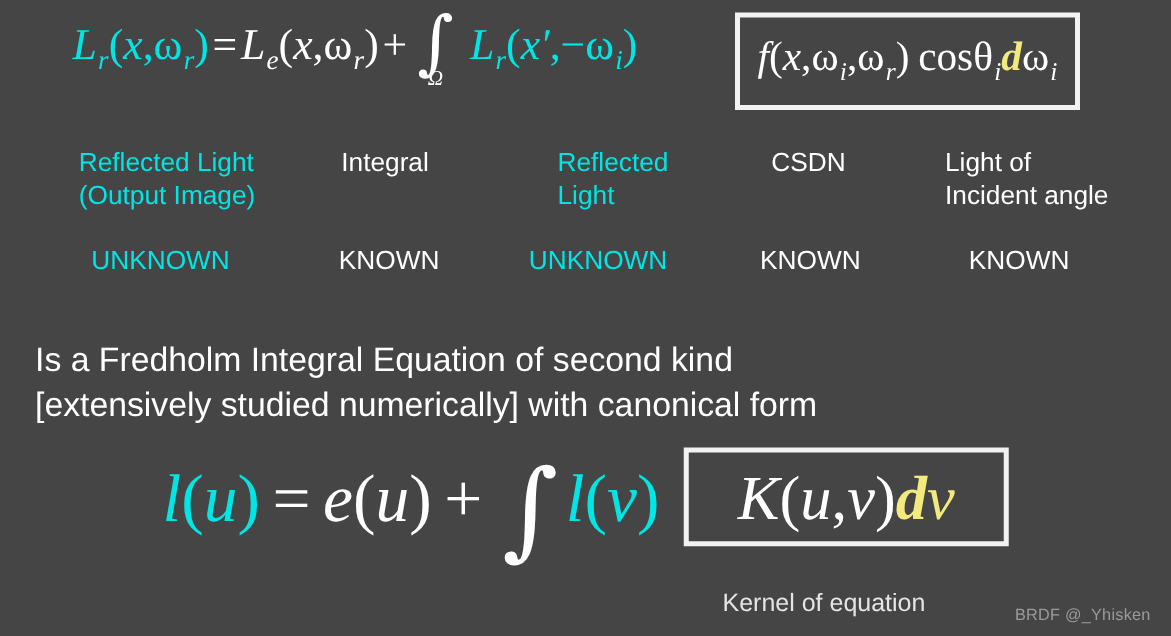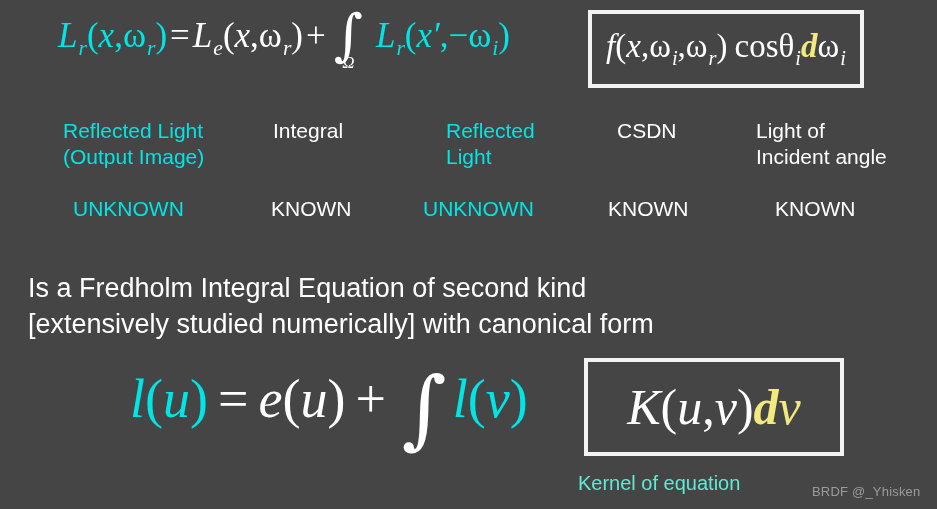--- a/index.html
+++ b/index.html
@@ -133,33 +133,33 @@
     align-items: flex-start;
   }
   #eq-bottom .int-sign {
     font-size: 86px;
     line-height: 0.8;
   }
   #eq-bottom .int-wrap { top: 2px; margin: 0 6px; }
 
   #kernel-box {
     position: absolute;
-    left: 584px;
+    left: 547px;
     top: 358px;
     width: 260px;
-    height: 98px;
+    height: 79px;
     padding: 0 6px;
   }
   #kernel-box .math { font-size: 50px; }
 
   #kernel-caption {
     position: absolute;
     left: 578px;
     top: 472px;
-    color: #5eead4;
+    color: #e5e5e5;
     font-family: "Liberation Sans", sans-serif;
     font-size: 20px;
   }
 
   #watermark {
     position: absolute;
     left: 812px;
     top: 484px;
     color: #9b9b9b;
     font-family: "Liberation Sans", sans-serif;

